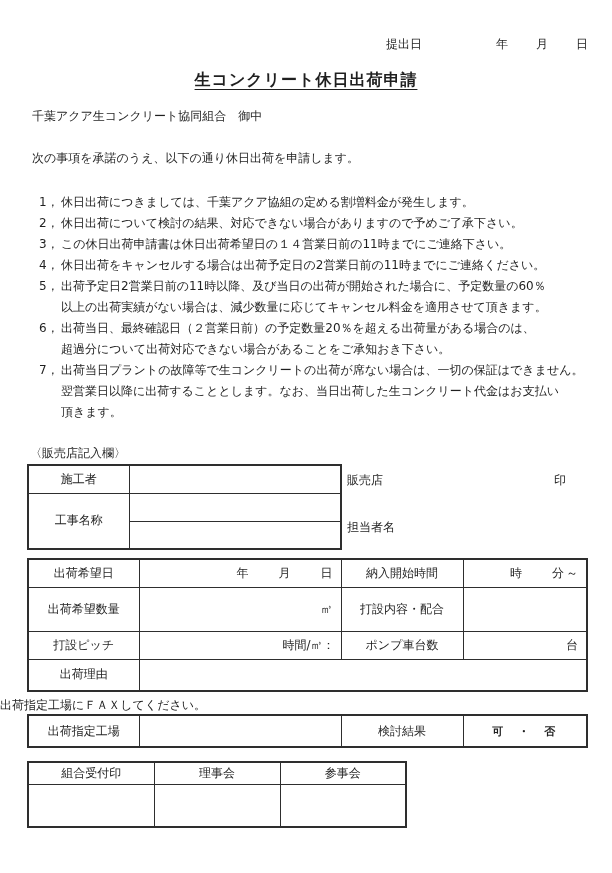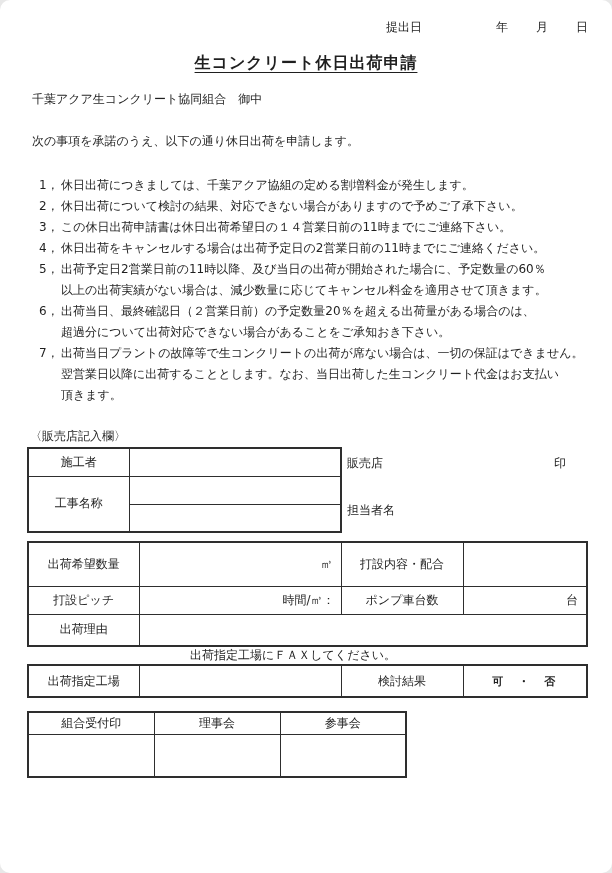--- a/index.html
+++ b/index.html
@@ -5,23 +5,22 @@
   html,body{margin:0;padding:0;background:#e8e8e8;}
   .page{
     position:relative;
     width:612px;height:873px;
     margin:0 auto;
     background:#ffffff;
     font-family:"DejaVu Sans","Liberation Sans",sans-serif;
     color:#1f1f1f;
     font-size:12px;
     box-sizing:border-box;
-    padding-top:19px;
+    padding-top:36px;
     overflow:hidden;
-    border-radius:10px;
   }
   
   .submit-date{
     display:flex;justify-content:flex-end;align-items:baseline;
     padding-right:24px;height:16px;
   }
   .submit-date .sd-label{margin-right:46px;}
   .submit-date .sd-unit{margin-left:28px;}
   .doc-title{
     margin-top:18px;text-align:center;
@@ -46,21 +45,21 @@
   td.val-left{text-align:right;}
   
   .dealer-heading{margin-top:22px;margin-left:30px;height:15px;}
   .dealer-section{display:flex;margin-left:27px;margin-top:4px;}
   .dealer-right{width:246px;display:flex;flex-direction:column;}
   .dealer-row1{display:flex;justify-content:space-between;padding:8px 22px 0 5px;align-items:flex-end;}
   .dealer-row2{margin-top:30px;padding-left:5px;}
   
   .request-table{margin-left:27px;margin-top:8px;}
   
-  .fax-note{text-align:center;margin-right:26px;height:16px;}
+  .fax-note{text-align:left;margin-right:26px;margin-top:5px;height:16px;}
   
   .factory-table{margin-left:27px;margin-top:1px;}
   td.result-cell{
     border:2px solid #111;
     font-weight:bold;font-size:11px;text-align:center;letter-spacing:2px;
   }
   
   .approval-table{margin-left:27px;margin-top:13px;}
   .approval-table td{text-align:center;}
 </style>
@@ -144,20 +143,26 @@
   </div>
 
   <table class="tbl request-table">
     <colgroup>
         <col style="width:111px">
         <col style="width:202px">
         <col style="width:122px">
         <col style="width:124px">
       </colgroup>
     <tbody>
+        <tr style="height:28px">
+      <td class="lbl">出荷希望日</td>
+      <td class="val-right">年　　月　　日</td>
+      <td class="lbl">納入開始時間</td>
+      <td class="val-right">時　　分～</td>
+    </tr>
     <tr style="height:44px">
       <td class="lbl">出荷希望数量</td>
       <td class="val-right">㎥</td>
       <td class="lbl">打設内容・配合</td>
       <td class="blank"></td>
     </tr>
     <tr style="height:28px">
       <td class="lbl">打設ピッチ</td>
       <td class="val-left">時間/㎥：</td>
       <td class="lbl">ポンプ車台数</td>

